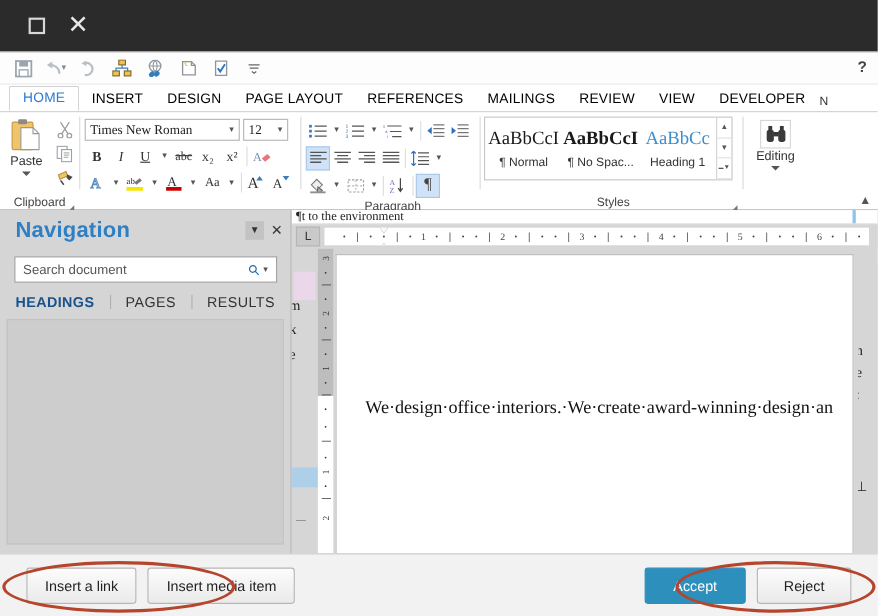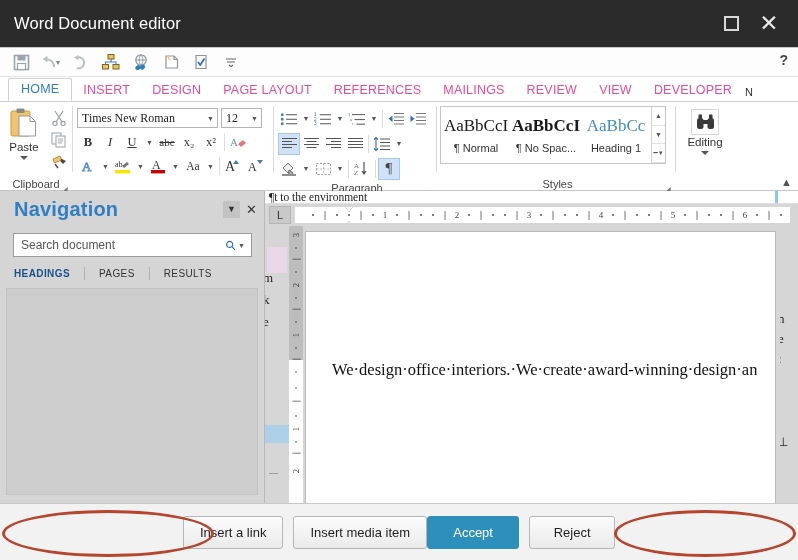--- a/index.html
+++ b/index.html
@@ -39,21 +39,21 @@
   .qat-btn { width: 30px; height: 24px; display:flex; align-items:center; justify-content:center; position: relative;}
   .qat-help { position:absolute; right: 10px; top: 4px; font-size: 14px; color:#444; font-weight:bold;}
   .cap { font-size: 7px; color:#888; margin-left:-3px;}
 
   
   .tabs {
     height: 24px; background: #fff; display: flex; align-items: flex-end;
     padding-left: 8px; position: relative;
   }
   .tab {
-    font-size: 12.5px; color: #ec4899; padding: 3px 11px 4px 11px;
+    font-size: 12.5px; color: #000000; padding: 3px 11px 4px 11px;
     letter-spacing: .2px; white-space: nowrap;
   }
   .tab.active { color: #2b7cd3; background:#fff; border:1px solid #d0d0d0; border-bottom:1px solid #fff;
      position:relative; z-index:3; border-radius: 2px 2px 0 0; padding: 3px 12px 4px 12px;}
   .tab-more { font-size:11px; color:#333; padding: 3px 2px; }
 
   
   .ribbon {
     height: 90px; background:#fff; border-top:1px solid #d0d0d0;
     border-bottom: 1px solid #c6c6c6; display:flex; position:relative;
@@ -128,21 +128,21 @@
   .nav-ctl { width:17px;height:17px;display:flex;align-items:center;justify-content:center;
      background:#c3c3c3; margin-left:3px; font-size:9px; color:#333;}
   .nav-ctl.x { background:transparent; font-size:13px;}
   .nav-search { margin:6px 12px 0 13px; height:24px; background:#fff; border:1px solid #9a9a9a;
      display:flex; align-items:center; padding:0 3px 0 5px;}
   .nav-search input { border:0; outline:0; flex:1; font-size:12px; color:#222;
      font-family:"Liberation Sans", sans-serif; background:transparent;}
   .nav-search input::placeholder { color:#555; }
   .mag { color:#2a6fb5; font-size:13px; transform:rotate(-45deg); }
   .nav-tabs { display:flex; align-items:center; padding:10px 0 8px 14px; gap:0; }
-  .nt { font-size:10px; color:#333; letter-spacing:.4px; padding:0 14px;}
+  .nt { font-size:13px; color:#333; letter-spacing:.4px; padding:0 14px;}
   .nt:first-child { padding-left:0;}
   .nt.active { color:#17528c; font-weight:bold;}
   .nt-sep { width:1px;height:13px;background:#b0b0b0;}
   .nav-body { flex:1; margin:0 6px 8px 6px; background:#cdcdcd; border:1px solid #c2c2c2;}
 
   
   .docarea { flex:1; display:flex; flex-direction:column; position:relative; padding-top:13px;}
   .hruler-row { height:22px; display:flex; align-items:stretch; background:#d6d6d6;}
   .tabsel { width:22px; margin:2px 0 2px 4px; background:#c9c9c9; border:1px solid #b5b5b5;
      display:flex;align-items:center;justify-content:center; font-size:11px; color:#333;}
@@ -179,39 +179,38 @@
   .rightstrip {
     position:absolute; right:0; top:13px; width:18px; bottom:0; background:#d6d6d6; overflow:hidden;
     font-family:"Liberation Serif", serif; font-size:13px; color:#222;
   }
   .rs-text { position:absolute; left:-2px; top:70px; line-height:20px;}
   .rs-b { position:absolute; left:-2px; top:196px; font-size:12px;}
 
   
   .bottombar {
     height:57px; background:#f2f2f2; border-top:1px solid #c9c9c9;
-    display:flex; align-items:center; justify-content:center; padding:0 24px;
+    display:flex; align-items:center; justify-content:space-between; padding:0 24px;
     position:relative;
   }
   .btn-group { display:flex; gap:10px; }
   .btn {
     height:33px; min-width:86px; padding:0 16px; font-size:13px; color:#222;
     background:linear-gradient(#fcfcfc,#eaeaea); border:1px solid #b6b6b6; border-radius:3px;
     display:flex;align-items:center;justify-content:center; font-family:"Liberation Sans", sans-serif;
   }
   .btn.primary { background:#2d8fbc; border:1px solid #2d8fbc; color:#fff; min-width:92px;}
   .ellipse {
     position:absolute; border:3px solid #b5452c; border-radius:50%; pointer-events:none;
   }
 </style>
 </head>
 <body>
 
 <div class="titlebar">
-  <div class="title-text">Word Document editor</div>
   <div class="win-btn">
     <div class="sq"></div>
   </div>
   <div class="win-btn">
     <div class="xm">✕</div>
   </div>
 </div>
 
 <div class="app">
 

